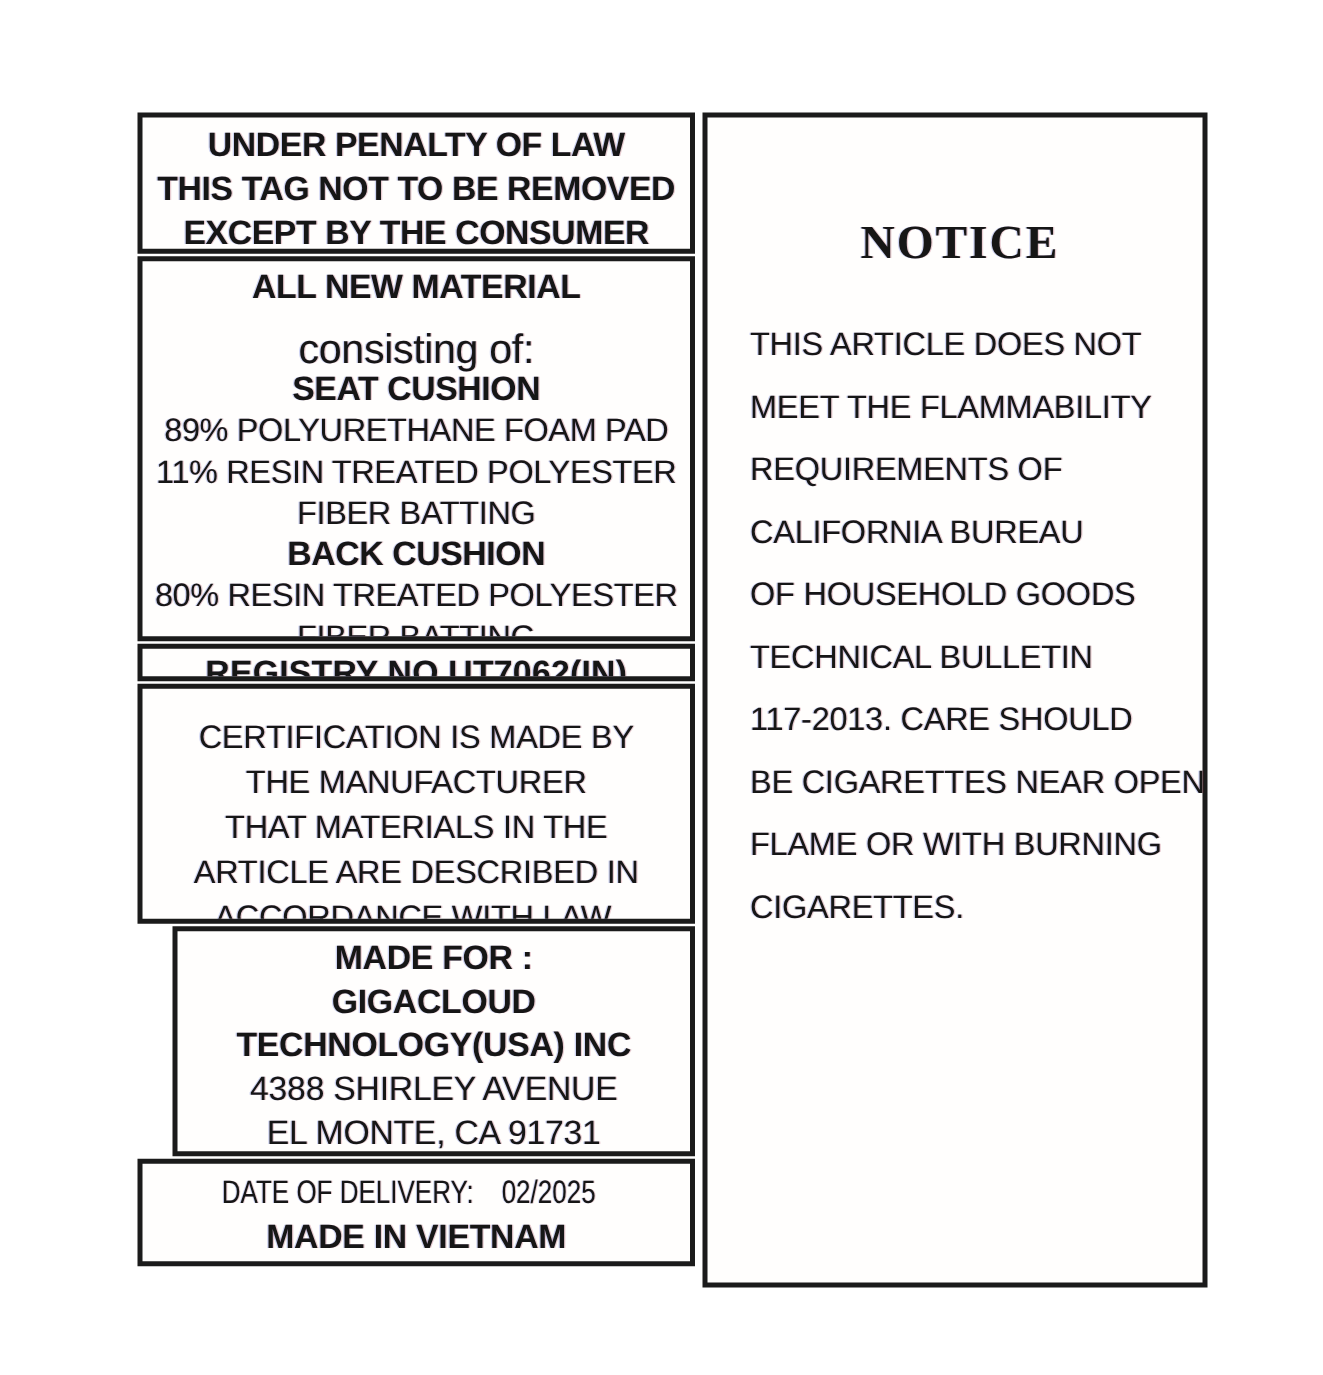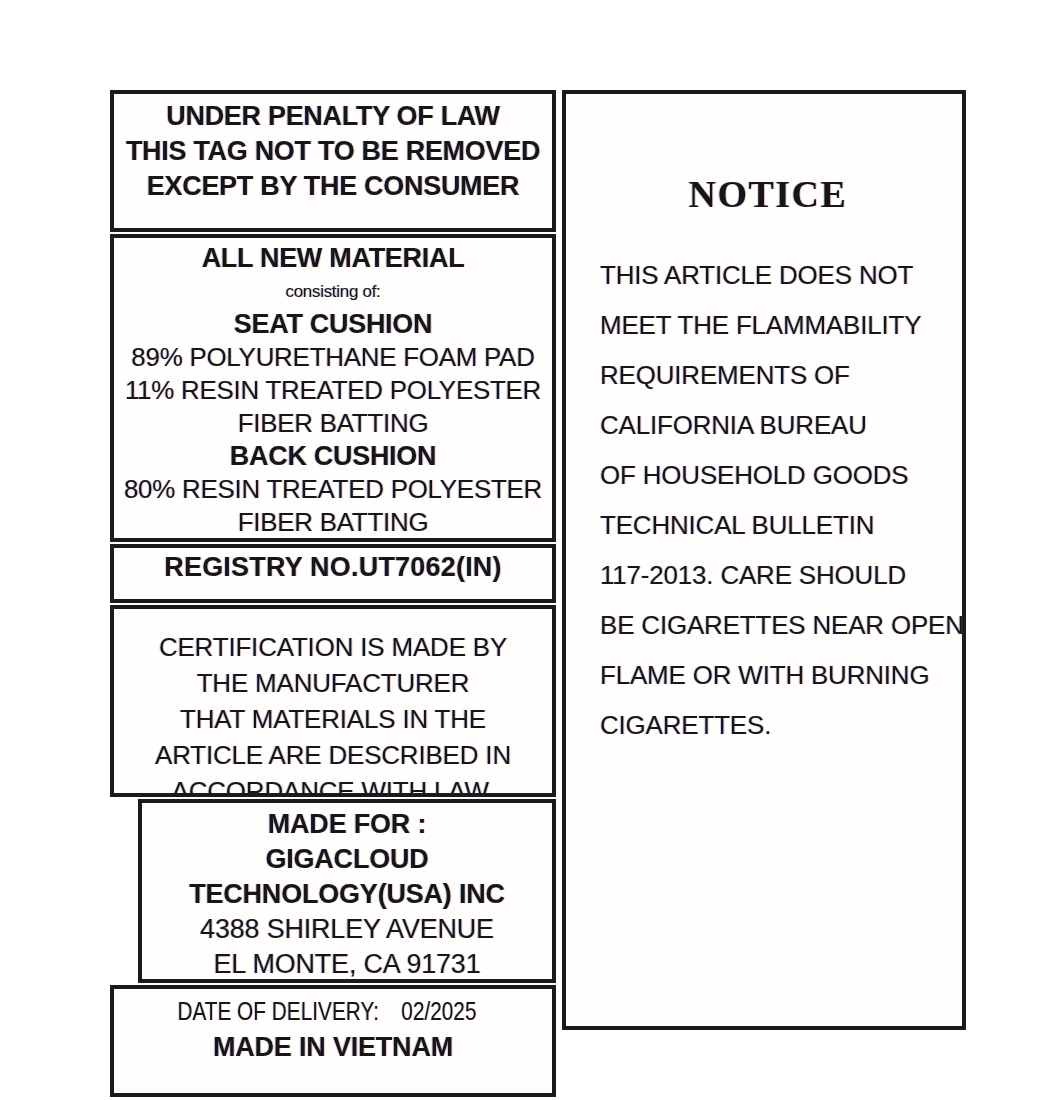--- a/index.html
+++ b/index.html
@@ -31,49 +31,49 @@
   }
   .sec {
     box-sizing: border-box;
     border: 4px solid #1b1b1b;
     background: #fffefd;
     text-align: center;
     overflow: hidden;
   }
   .sec + .sec { margin-top: 2px; }
 
-  .sec-penalty { height: 142px; padding-top: 5px; }
+  .sec-penalty { height: 113px; padding-top: 5px; }
   .penalty-line {
     font-weight: 700;
     font-size: 27px;
     line-height: 35px;
     letter-spacing: -0.3px;
   }
 
   .sec-material { height: 308px; padding-top: 4px; }
   .mat-line { font-size: 26px; line-height: 33px; letter-spacing: -0.3px; }
   .mat-bold  { font-weight: 700; font-size: 27px; text-align: center; }
-  .mat-sub   { font-size: 17px; }
-
-  .sec-registry { height: 59px; }
+  .mat-sub   { font-size: 33px; margin-top: 16px; }
+
+  .sec-registry { height: 30px; }
   .registry-line {
     font-weight: 700;
     font-size: 27px;
     line-height: 39px;
     letter-spacing: 0.2px;
   }
 
   .sec-cert { height: 192px; padding-top: 20px; }
   .cert-line { font-size: 26px; line-height: 36px; letter-spacing: -0.2px; }
 
   .sec-madefor { height: 184px; padding-top: 4px; margin-left: 28px; }
   .mf-line { font-size: 27px; line-height: 35px; letter-spacing: -0.2px; }
   .mf-bold { font-weight: 700; }
 
-  .sec-date { height: 112px; padding-top: 6px; }
+  .sec-date { height: 86px; padding-top: 6px; }
   .date-line {
     font-size: 26px;
     line-height: 33px;
     display: inline-block;
     transform: scaleX(0.8);
     transform-origin: 42% 50%;
     white-space: nowrap;
   }
   .date-value { margin-left: 28px; }
   .origin-line {

